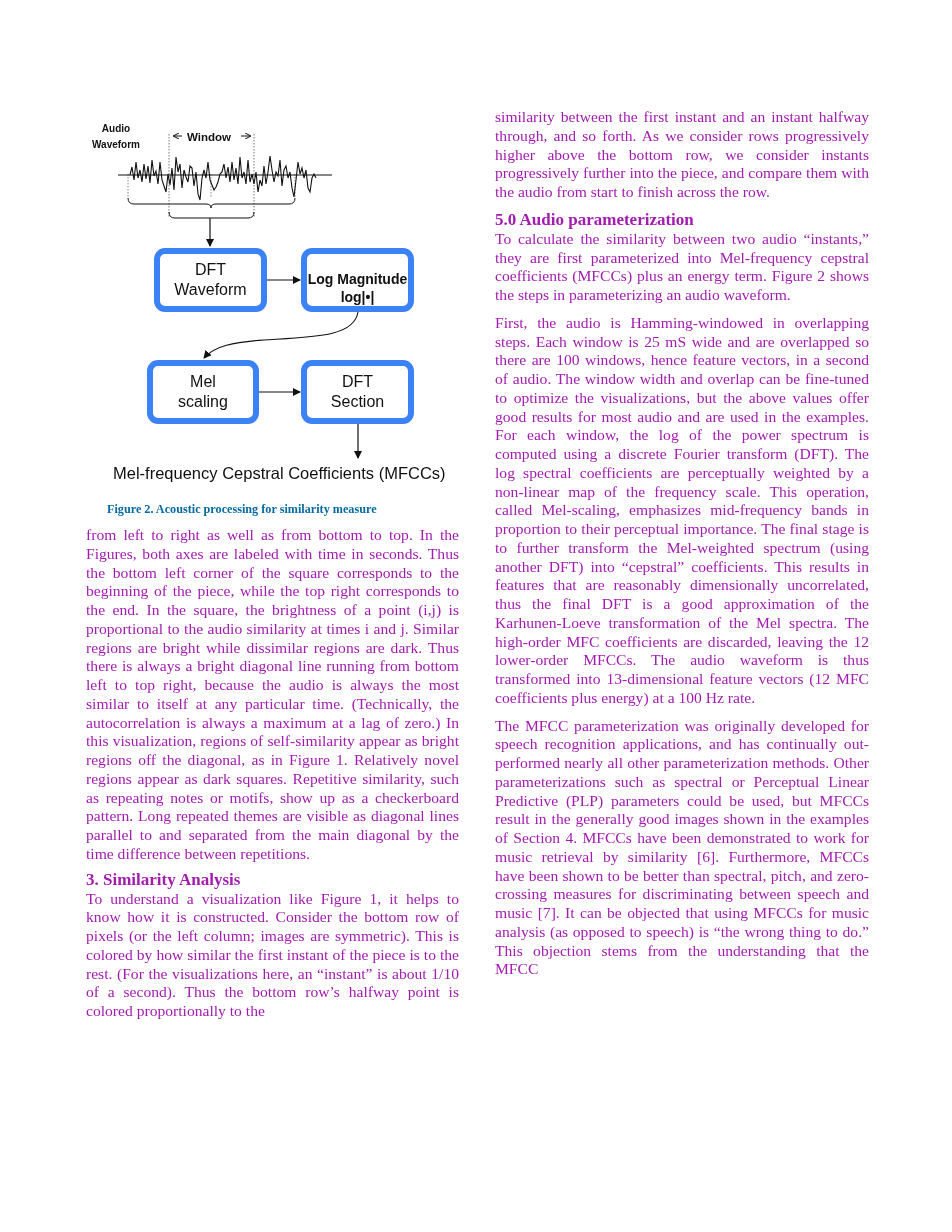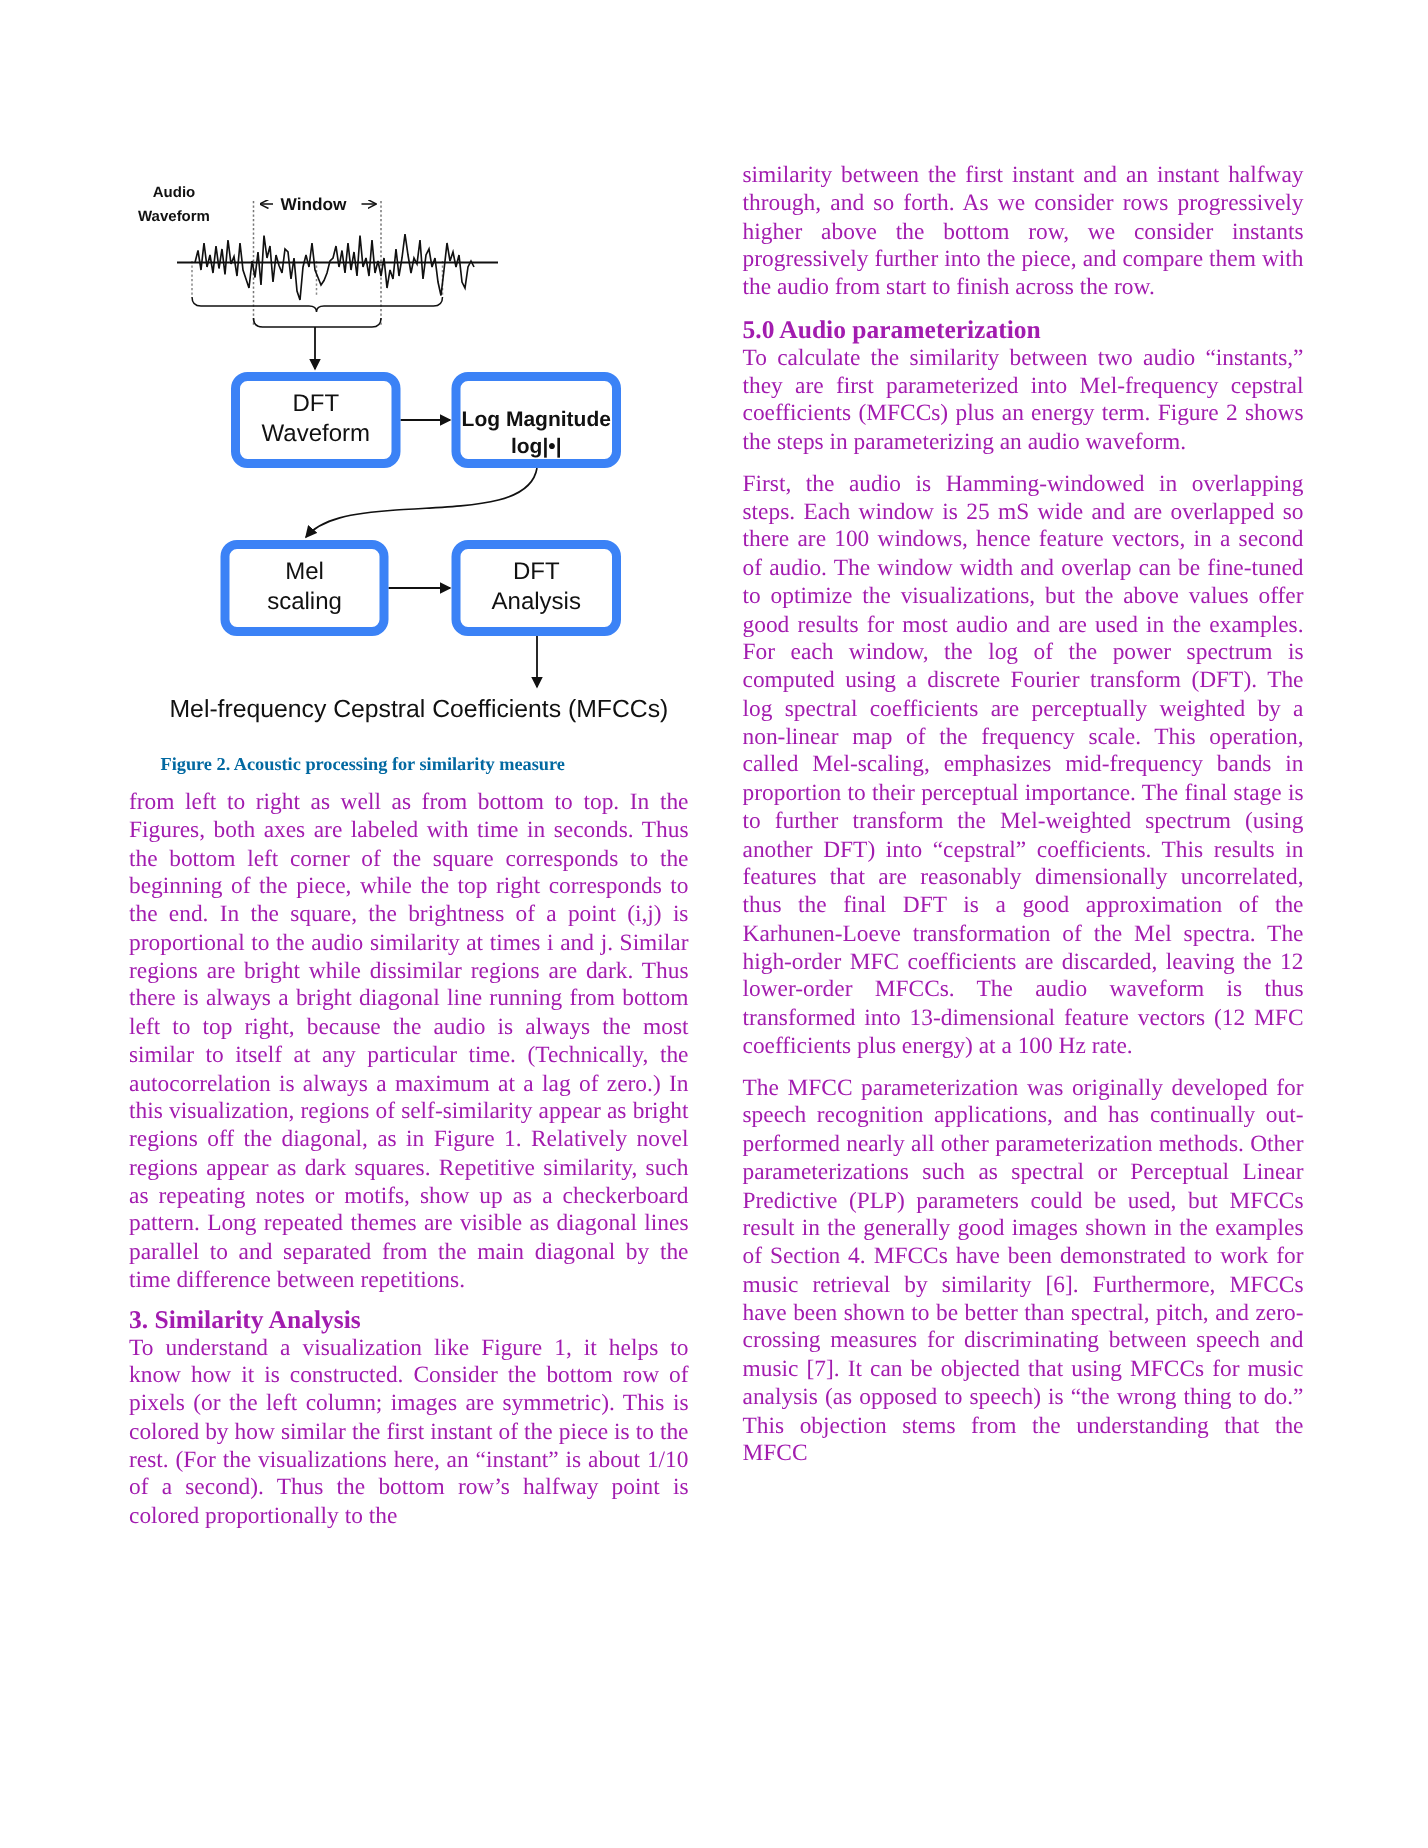--- a/index.html
+++ b/index.html
@@ -74,21 +74,21 @@
   <div class="box bold" style="left:217px; top:136px; width:113px; height:64px;">
     <div>Log Magnitude</div>
     <div>log|•|</div>
   </div>
   <div class="box" style="left:63px; top:248px; width:112px; height:64px;">
     <div>Mel</div>
     <div>scaling</div>
   </div>
   <div class="box" style="left:217px; top:248px; width:113px; height:64px;">
     <div>DFT</div>
-    <div>Analysis</div>
+    <div>Section</div>
   </div>
   <div class="mfcc-label" style="left:29px; top:352px;text-align:center;">Mel-frequency Cepstral Coefficients (MFCCs)</div>
 </div>
 <div class="fig-caption">Figure 2.  Acoustic processing for similarity measure</div>
 
 <div class="col left">
   <p>from left to right as well as from bottom to top. In the Figures, both axes are labeled with time in seconds. Thus the bottom left corner of the square corresponds to the beginning of the piece, while the top right corresponds to the end. In the square, the brightness of a point (i,j) is proportional to the audio similarity at times i and j. Similar regions are bright while dissimilar regions are dark. Thus there is always a bright diagonal line running from bottom left to top right, because the audio is always the most similar to itself at any particular time. (Technically, the autocorrelation is always a maximum at a lag of zero.) In this visualization, regions of self-similarity appear as bright regions off the diagonal, as in Figure 1. Relatively novel regions appear as dark squares. Repetitive similarity, such as repeating notes or motifs, show up as a checkerboard pattern. Long repeated themes are visible as diagonal lines parallel to and separated from the main diagonal by the time difference between repetitions.</p>
   <div class="h2">3.  Similarity Analysis</div>
   <p style="margin-top:0">To understand a visualization like Figure 1, it helps to know how it is constructed. Consider the bottom row of pixels (or the left column; images are symmetric). This is colored by how similar the first instant of the piece is to the rest. (For the visualizations here, an “instant” is about 1/10 of a second). Thus the bottom row’s halfway point is colored proportionally to the</p>
 </div>

